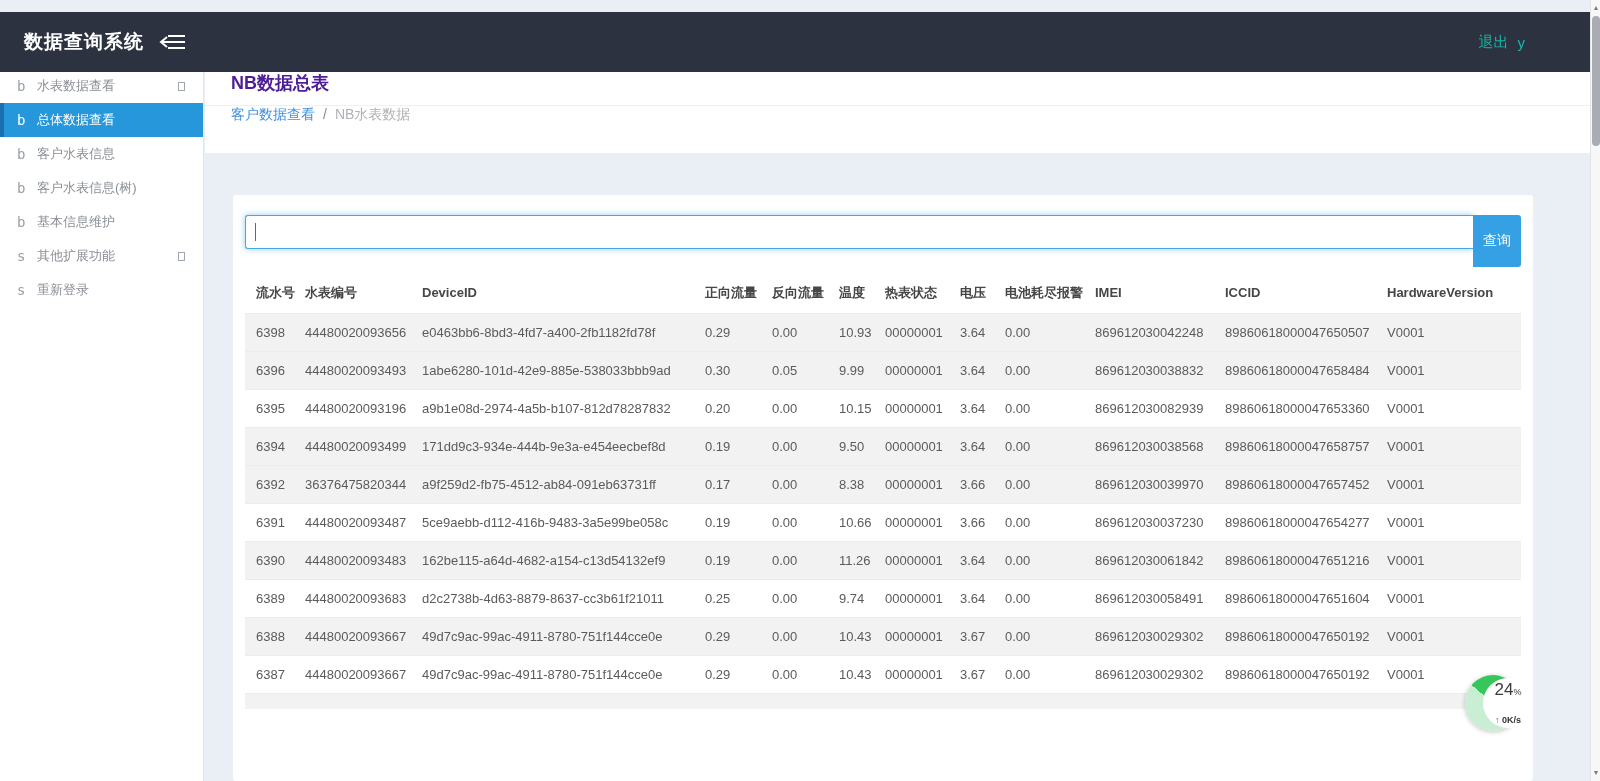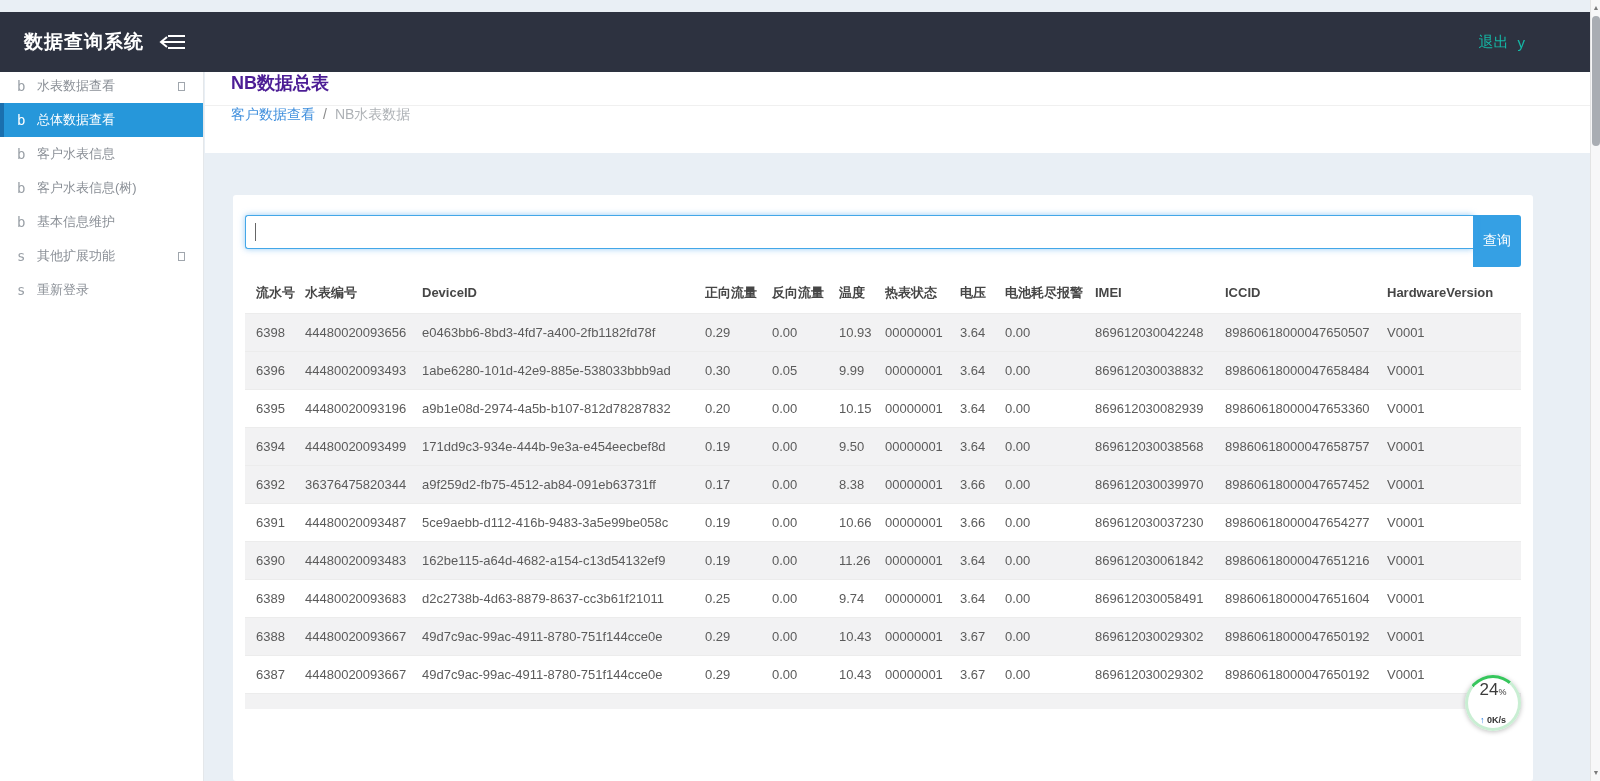--- a/index.html
+++ b/index.html
@@ -47,21 +47,21 @@
   
   table.data { width:1276px; margin-top:24px; border-collapse:collapse; table-layout:fixed; font-size:13px; }
   table.data th { text-align:left; font-weight:bold; color:#464646; height:40px; padding:0; vertical-align:middle; }
   table.data td { height:38px; color:#5b5b5b; padding:0; vertical-align:middle; border-top:1px solid #ececec; }
   table.data th:first-child, table.data td:first-child { padding-left:11px; }
   table.data tr.stripe td { background:#f2f2f3; }
   .partial-stripe { width:1276px; height:16px; background:#f2f2f3; border-top:1px solid #ececec; }
 
   
   .badge { position:absolute; left:1465px; top:675px; width:56px; height:56px; border-radius:50%; background:conic-gradient(from -50deg, #36c65c 0deg 90deg, #c9eed3 90deg 360deg); box-shadow:0 1px 5px rgba(0,0,0,.25); cursor:pointer; z-index:30; }
-  .badge-inner { position:absolute; left:3px; top:3px; width:50px; height:50px; border-radius:50%; background:#fff; display:flex; flex-direction:column; align-items:center; justify-content:center; }
+  .badge-inner { position:absolute; left:18px; top:3px; width:50px; height:50px; border-radius:50%; background:#fff; display:flex; flex-direction:column; align-items:center; justify-content:center; }
   .badge-pct { font-size:17px; color:#3c3c3c; line-height:16px; }
   .badge-pct .sign { font-size:9px; }
   .badge-speed { font-size:9px; color:#333; font-weight:bold; margin-top:15px; }
   .badge-speed .up { color:#2a7de1; font-weight:normal; }
 </style>
 </head>
 <body>
 
 <div class="navbar">
   <span class="brand">数据查询系统</span>

